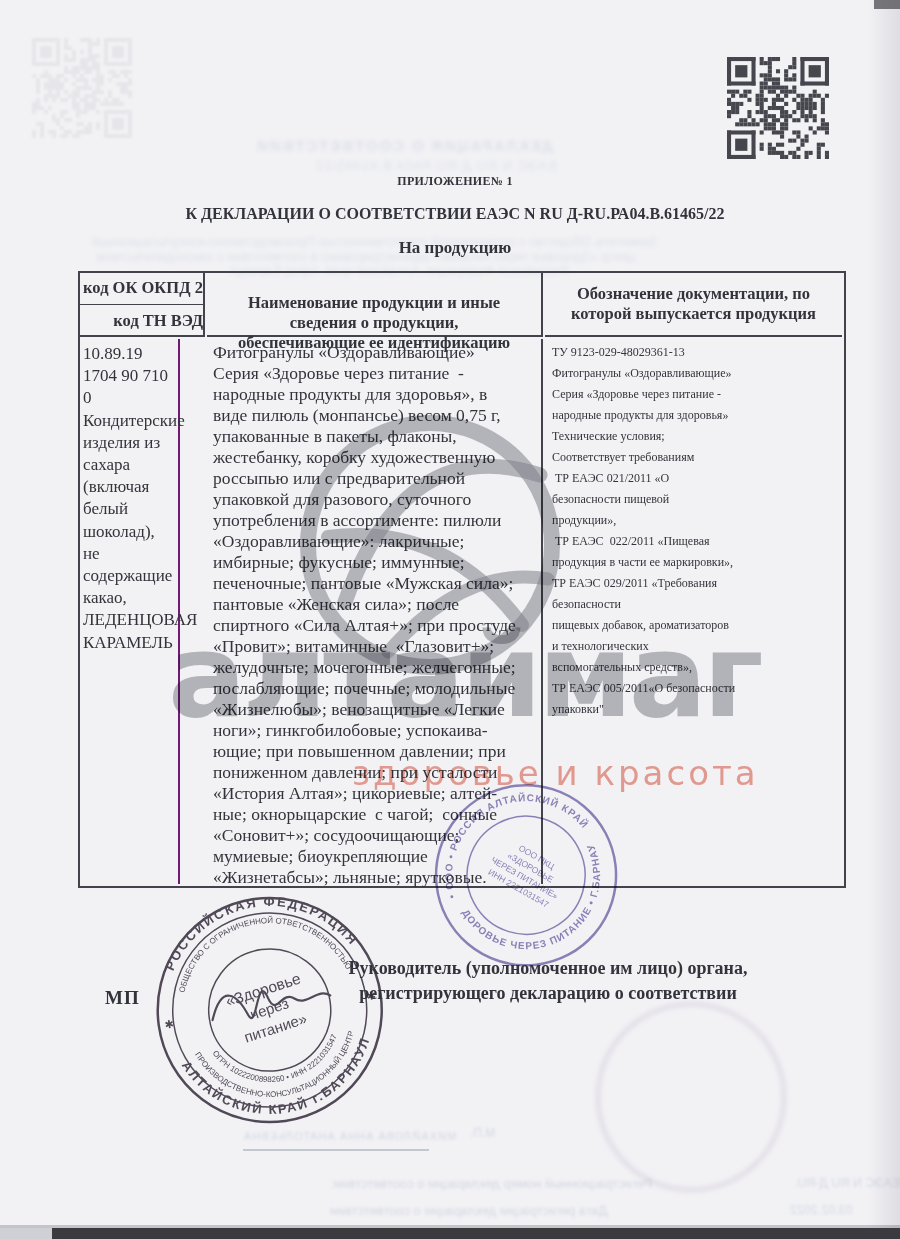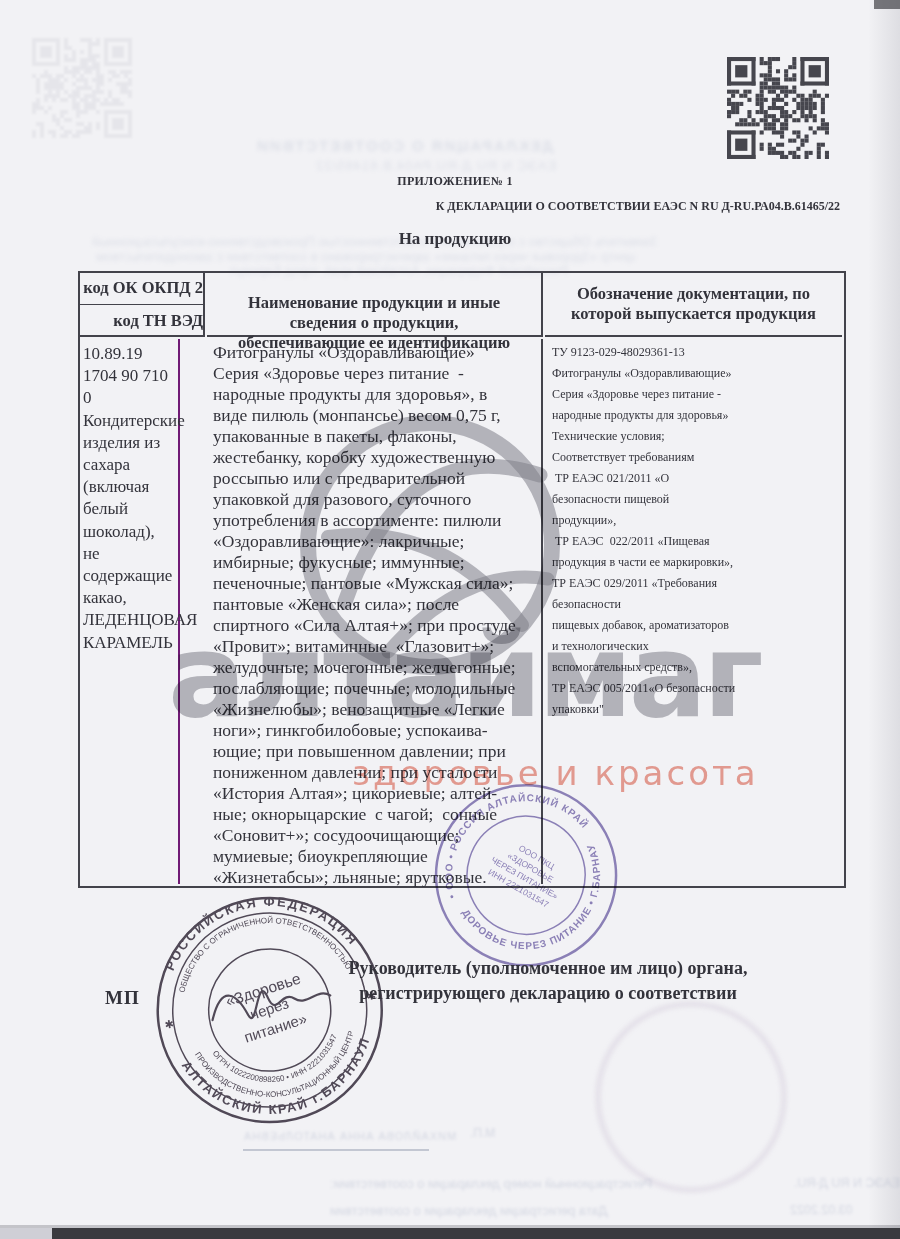--- a/index.html
+++ b/index.html
@@ -2,29 +2,29 @@
 <html><head>
 <meta charset="utf-8">
 <style>
   html,body{margin:0;padding:0;background:#e8e8ec;}
   .page{position:relative;width:900px;height:1239px;background:#f2f2f5;overflow:hidden;
         font-family:"Liberation Serif","DejaVu Serif",serif;color:#33333b;}
   .abs{position:absolute;}
   
   .title-block{left:70px;top:174px;width:770px;text-align:center;font-weight:bold;}
   .title-1{font-size:12px;letter-spacing:.3px;}
-  .title-2{font-size:12px;margin-top:10px;text-align:right;}
+  .title-2{font-size:16px;margin-top:16px;}
   .title-3{font-size:17px;margin-top:15px;}
   
   .tbl{left:78px;top:271px;width:764px;height:613px;border:2px solid #43434b;background:transparent;}
   .cell{position:absolute;box-sizing:border-box;}
   .hdr{font-weight:bold;font-size:16.5px;line-height:20px;text-align:center;}
   .h-c1{left:0;top:0;width:125px;height:64px;border-right:2px solid #43434b;border-bottom:2px solid #43434b;}
   .h-c1a{position:absolute;left:0;top:0;width:100%;height:32px;border-bottom:1.5px solid #43434b;
-         box-sizing:border-box;padding-top:5px;text-align:right;padding-left:3px;}
+         box-sizing:border-box;padding-top:5px;text-align:center;padding-left:3px;}
   .h-c1b{position:absolute;left:0;top:32px;width:100%;height:32px;box-sizing:border-box;
          padding-top:6px;text-align:right;padding-left:3px;}
   .h-c2{left:127px;top:0;width:336px;height:64px;border-right:2px solid #43434b;border-bottom:2px solid #43434b;
         padding-top:20px;white-space:pre-wrap;}
   .h-c3{left:465px;top:0;width:297px;height:64px;border-bottom:2px solid #43434b;
         padding-top:11px;white-space:pre-wrap;}
   .b-c1{left:0;top:66px;width:100px;height:545px;border-right:2px solid #701a75;
         font-size:17px;line-height:22.2px;padding:4px 2px 0 3px;white-space:pre-wrap;}
   .b-c2{left:127px;top:66px;width:336px;height:545px;border-right:2px solid #43434b;
         font-size:17.5px;line-height:21px;padding:3px 2px 0 6px;white-space:pre-wrap;}

